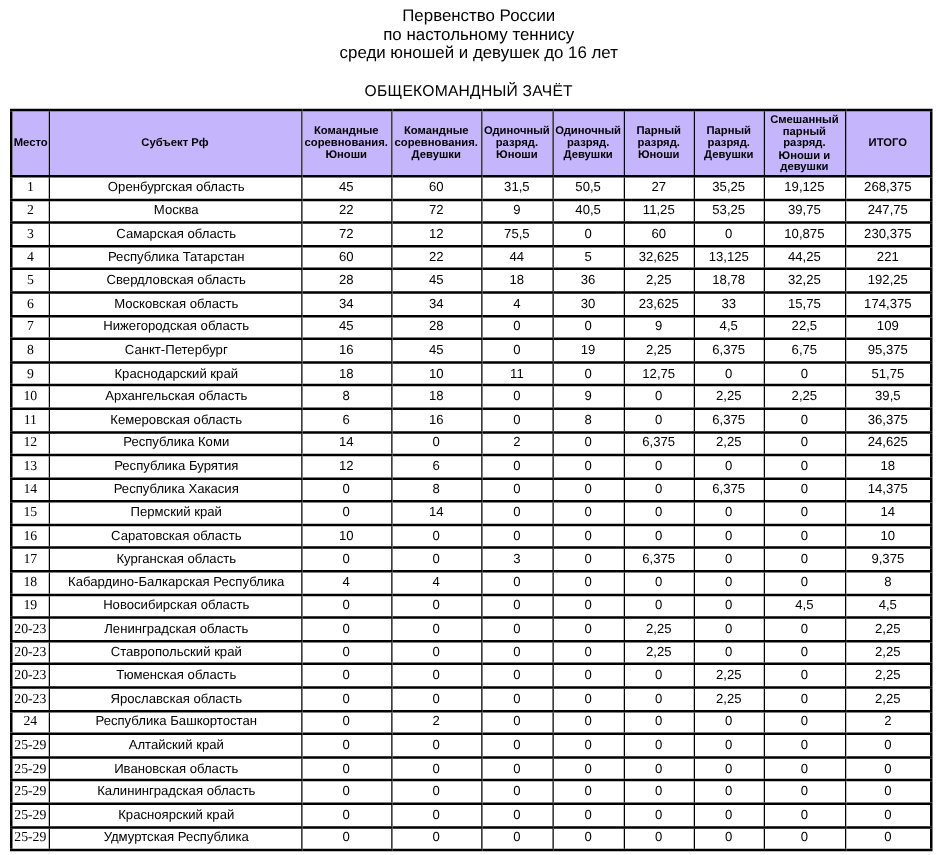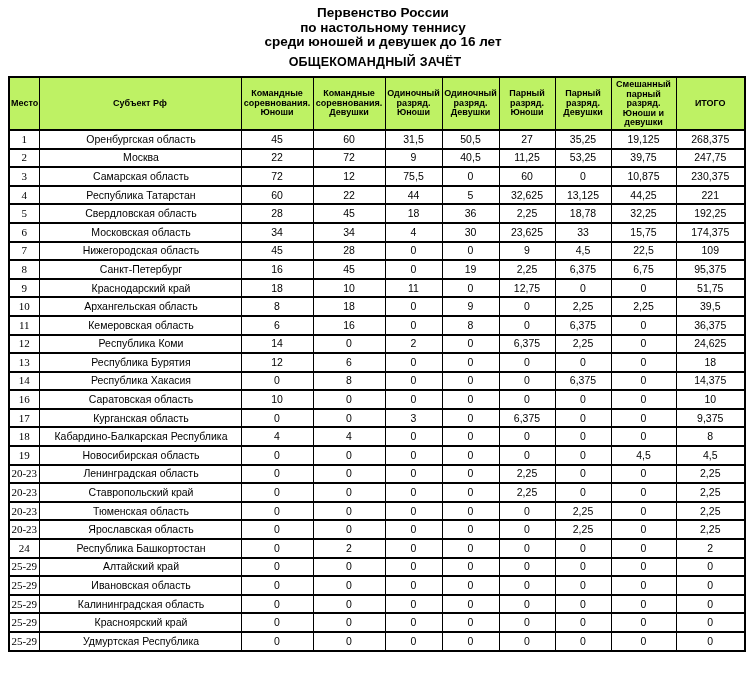--- a/index.html
+++ b/index.html
@@ -16,54 +16,54 @@
     width: 750px;
     height: 684px;
     position: relative;
   }
   .title-block {
     padding-top: 6px;
     text-align: center;
     line-height: 1.08;
   }
   .title-line {
-    font-weight: bold;
+    font-weight: normal;
     font-size: 13.5px;
     line-height: 14.5px;
     padding-left: 16px;
   }
   .date-line {
     font-weight: normal;
     font-size: 11.5px;
     line-height: 14px;
     margin-top: 1px;
   }
   .subtitle {
-    font-weight: bold;
+    font-weight: normal;
     font-size: 12.5px;
-    margin-top: 6px;
+    margin-top: 17px;
     letter-spacing: 0.2px;
   }
   table.results {
     margin: 7px 0 0 8px;
     width: 736px;
     table-layout: fixed;
     border-collapse: collapse;
     border: 2px solid #000000;
   }
   th, td {
     border-left: 1px solid #000000;
     border-right: 1px solid #000000;
     border-top: 2px solid #000000;
     border-bottom: 2px solid #000000;
     overflow: hidden;
     white-space: normal;
   }
   th {
-    background: #bef264;
+    background: #c4b5fd;
     font-weight: bold;
     font-size: 9px;
     line-height: 9.6px;
     text-align: center;
     vertical-align: middle;
     height: 45px;
     padding: 1px 1px;
   }
   th.mixed-col {
     vertical-align: top;
@@ -290,20 +290,32 @@
           <td class="num">0</td>
           <td class="num">8</td>
           <td class="num">0</td>
           <td class="num">0</td>
           <td class="num">0</td>
           <td class="num">6,375</td>
           <td class="num">0</td>
           <td class="total">14,375</td>
         </tr>
         <tr>
+          <td class="place">15</td>
+          <td class="region">Пермский край</td>
+          <td class="num">0</td>
+          <td class="num">14</td>
+          <td class="num">0</td>
+          <td class="num">0</td>
+          <td class="num">0</td>
+          <td class="num">0</td>
+          <td class="num">0</td>
+          <td class="total">14</td>
+        </tr>
+        <tr>
           <td class="place">16</td>
           <td class="region">Саратовская область</td>
           <td class="num">10</td>
           <td class="num">0</td>
           <td class="num">0</td>
           <td class="num">0</td>
           <td class="num">0</td>
           <td class="num">0</td>
           <td class="num">0</td>
           <td class="total">10</td>

